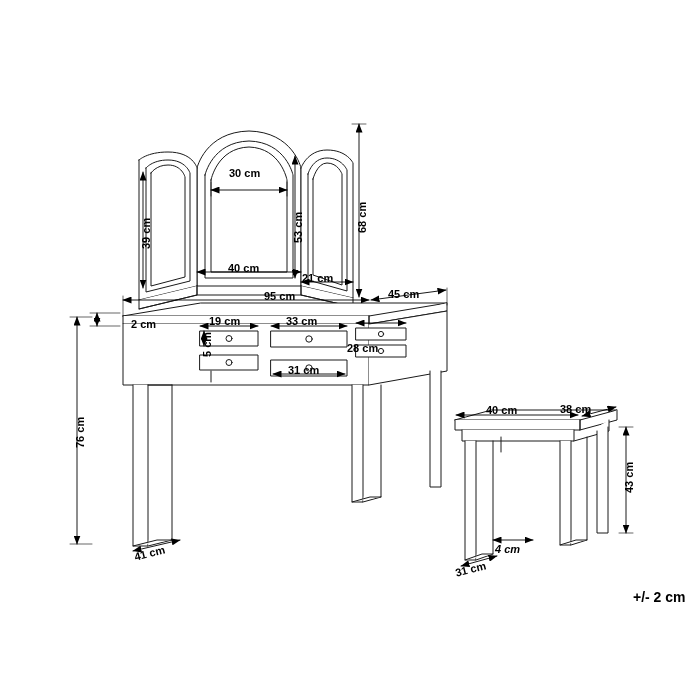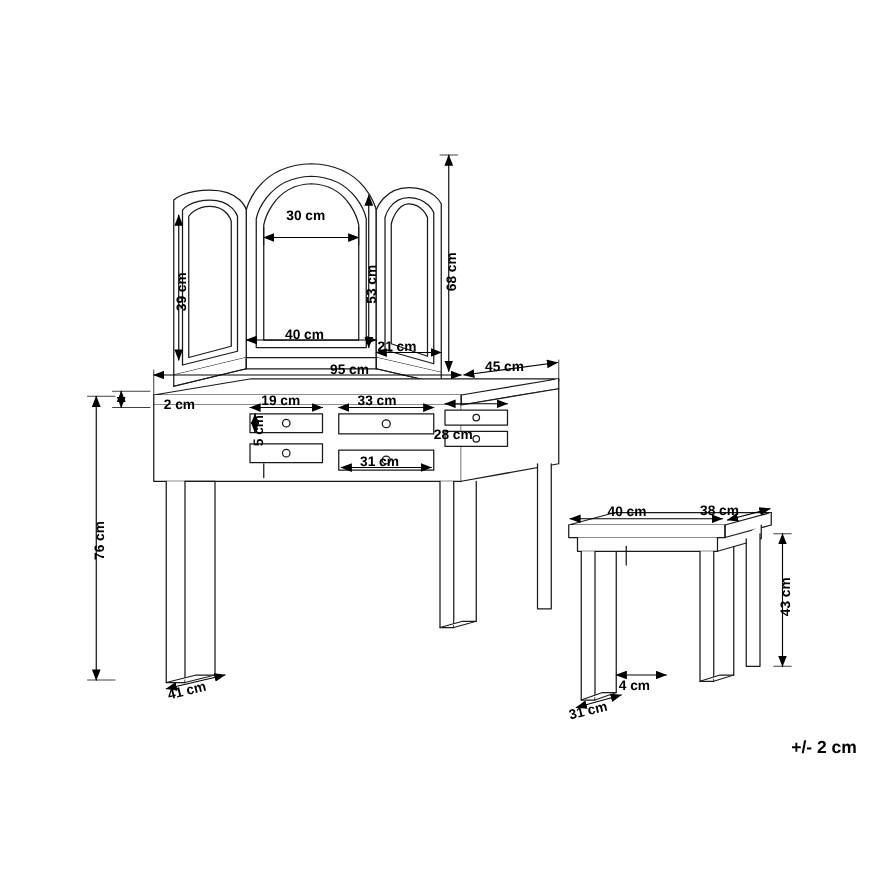--- a/index.html
+++ b/index.html
@@ -220,19 +220,19 @@
 <div class="dimlabel vert" style="left:74px;top:448px;transform:rotate(-90deg);">76 cm</div>
 
 <div class="dimlabel" style="left:134px;top:547px;transform:rotate(-14deg);">41 cm</div>
 
 <div class="dimlabel" style="left:486px;top:404px;">40 cm</div>
 
 <div class="dimlabel" style="left:560px;top:403px;">38 cm</div>
 
 <div class="dimlabel vert" style="left:623px;top:493px;transform:rotate(-90deg);">43 cm</div>
 
-<div class="dimlabel" style="left:495px;top:543px;">4 cm</div>
+<div class="dimlabel" style="left:495px;top:543px;font-style:italic;">4 cm</div>
 
 <div class="dimlabel" style="left:455px;top:563px;transform:rotate(-14deg);">31 cm</div>
 
 <div class="tol" style="left:633px;top:589px;">+/- 2 cm</div>
 
 </div>
 
 </body></html>

